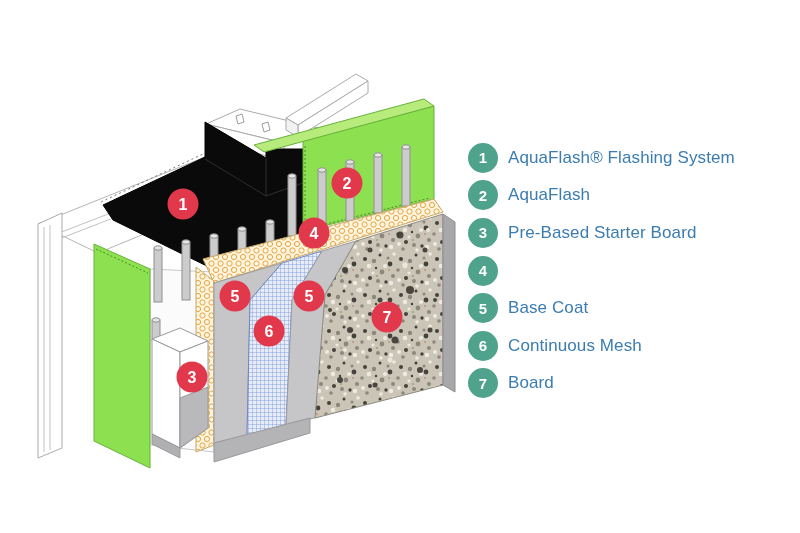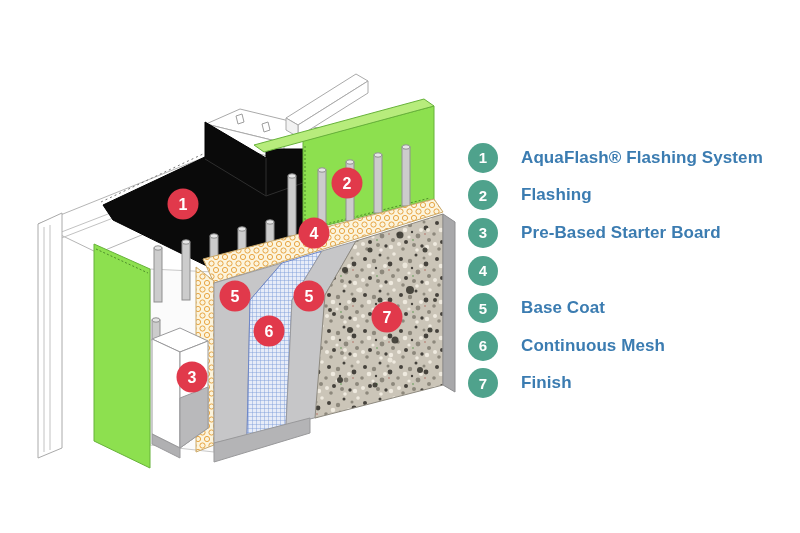--- a/index.html
+++ b/index.html
@@ -15,22 +15,22 @@
     font-size:16px;font-weight:bold;transform:translate(-50%,-50%);
     line-height:1;}
 
   
   .legend{position:absolute;left:464px;top:139px;display:flex;flex-direction:column;}
   .legend-row{height:37.6px;display:flex;align-items:center;}
   .legend-circle{width:30px;height:30px;border-radius:50%;flex:0 0 30px;
     background:var(--legend-circle,#4fa28c);color:#fff;
     display:flex;align-items:center;justify-content:center;
     font-size:15px;font-weight:bold;margin-left:4px;line-height:1;}
-  .legend-label{margin-left:23px;color:var(--legend-text,#3b7cb1);
-    font-size:17px;font-weight:bold;letter-spacing:0.1px;white-space:nowrap;}
+  .legend-label{margin-left:10px;color:var(--legend-text,#3b7cb1);
+    font-size:17px;font-weight:normal;letter-spacing:0.1px;white-space:nowrap;}
 </style>
 </head>
 <body>
 
 <div class="stage">
 
   <svg width="460" height="533" viewBox="0 0 460 533">
     <defs>
       <pattern id="pat-eps" width="9" height="13" patternUnits="userSpaceOnUse">
         <rect width="9" height="13" fill="#fcf4dc"></rect>
@@ -195,35 +195,35 @@
   </div>
     </div>
 
   <div class="legend">
       <div class="legend-row">
     <span class="legend-circle">1</span>
     <span class="legend-label">AquaFlash® Flashing System</span>
   </div>
       <div class="legend-row">
     <span class="legend-circle">2</span>
-    <span class="legend-label">Flashing</span>
+    <span class="legend-label">AquaFlash</span>
   </div>
       <div class="legend-row">
     <span class="legend-circle">3</span>
     <span class="legend-label">Pre-Based Starter Board</span>
   </div>
       <div class="legend-row">
     <span class="legend-circle">4</span>
   </div>
       <div class="legend-row">
     <span class="legend-circle">5</span>
     <span class="legend-label">Base Coat</span>
   </div>
       <div class="legend-row">
     <span class="legend-circle">6</span>
     <span class="legend-label">Continuous Mesh</span>
   </div>
       <div class="legend-row">
     <span class="legend-circle">7</span>
-    <span class="legend-label">Finish</span>
+    <span class="legend-label">Board</span>
   </div>
     </div>
 </div>
 
 </body></html>

